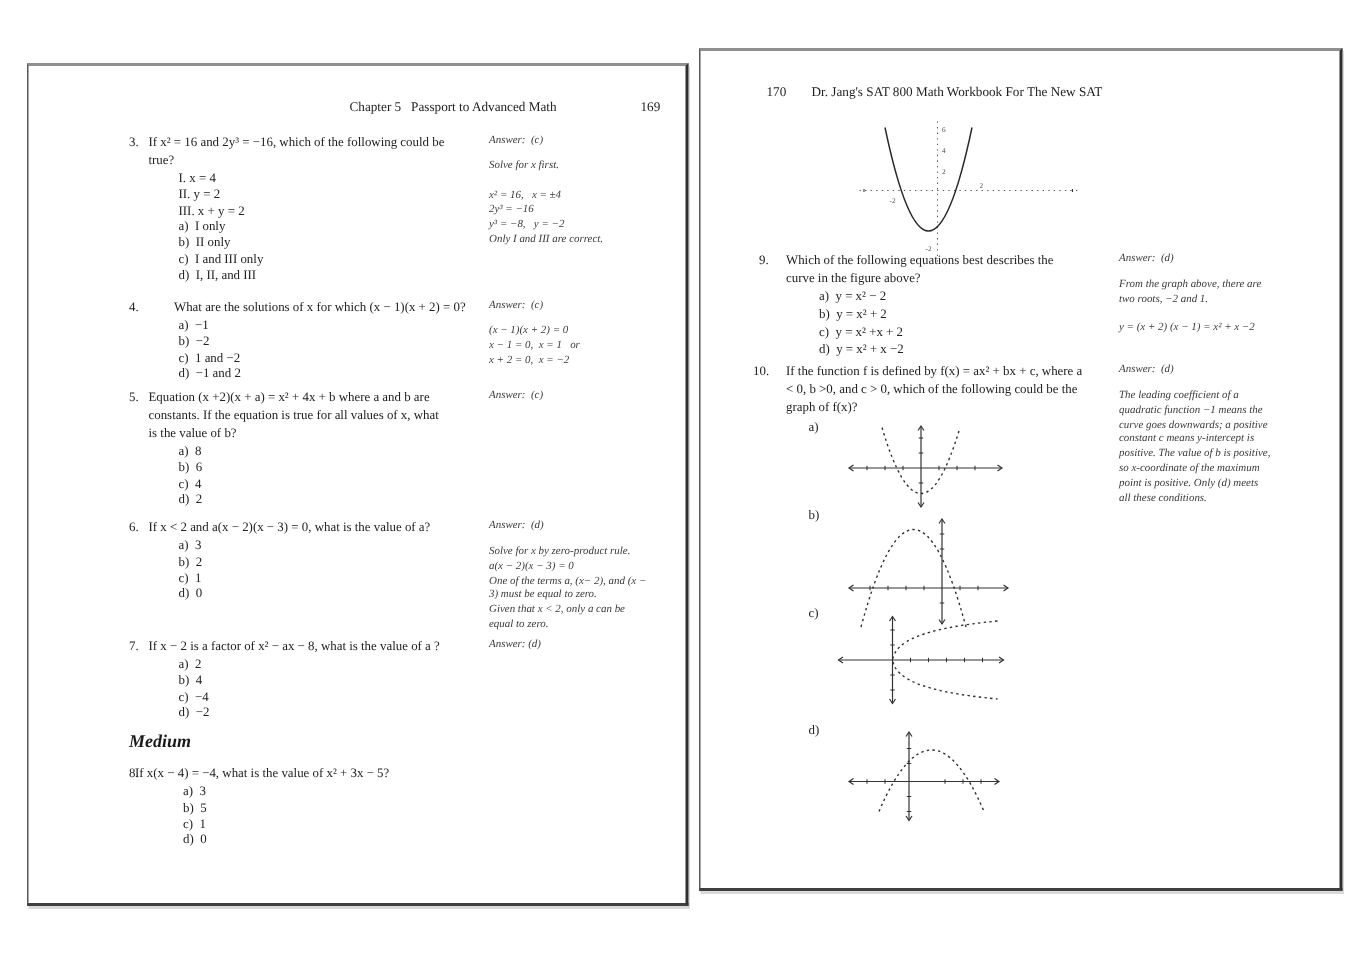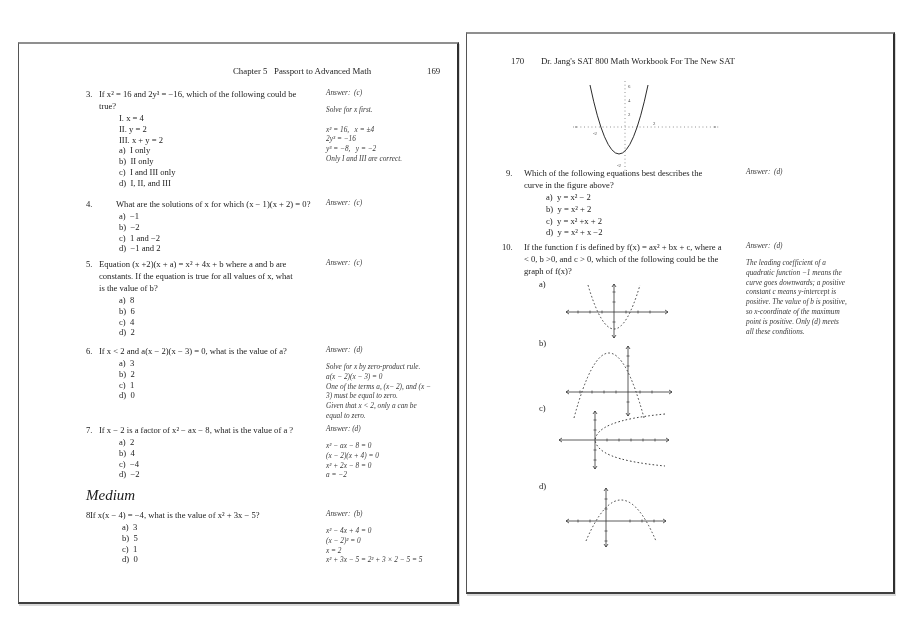--- a/index.html
+++ b/index.html
@@ -19,21 +19,21 @@
   #page-right{left:466px;top:32px;width:426px;height:558px}
   .hdr{position:absolute;font-size:8.8px;white-space:pre;color:#1e1e1e}
   .q{position:absolute}
   .qnum{position:absolute;left:0;top:0;font-size:8.6px;line-height:12px}
   .qstem{position:absolute;top:0;font-size:8.6px;line-height:12px;white-space:pre-wrap}
   .choices{position:absolute;font-size:8.6px;line-height:10.8px;white-space:pre-wrap}
   .choices.wide{line-height:11.8px}
   .ans{position:absolute;font-style:italic;font-size:7.3px;color:#3a3a3a}
   .alabel{margin-bottom:8px;white-space:pre}
   .aexp{line-height:9.8px;white-space:pre-wrap}
-  .heading-medium{position:absolute;font-weight:normal;font-style:italic;font-size:15px;color:#1a1a1a}
+  .heading-medium{position:absolute;font-weight:bold;font-style:italic;font-size:12px;color:#1a1a1a}
   .glabel{position:absolute;font-size:8.6px}
   .fig{position:absolute}
   svg text{font-family:"Liberation Serif",serif;fill:#4a4a4a}
   .axis{stroke:#333;stroke-width:0.8;fill:none}
   .tick{stroke:#333;stroke-width:0.7}
   .curve{stroke:#2b2b2b;stroke-width:0.9;fill:none;stroke-dasharray:1.6 2.2}
   .curve-solid{stroke:#2b2b2b;stroke-width:1;fill:none}
   .dotline{stroke:#555;stroke-width:0.7;fill:none;stroke-dasharray:0.9 2.8}
 </style>
 </head>
@@ -69,20 +69,23 @@
   <div class="q" style="left:67px;top:154px;width:252px">
     <div class="qnum">4.</div>
     <div class="qstem" style="left:30px;width:238px">What are the solutions of x for which (x − 1)(x + 2) = 0?</div>
     <div class="choices" style="left:33px;top:13px">a)  −1
 b)  −2
 c)  1 and −2
 d)  −1 and 2</div>
   </div>
   <div class="ans" style="left:307px;top:154px;width:132px">
     <div class="alabel">Answer:  (c)</div>
+    <div class="aexp">(x − 1)(x + 2) = 0
+x − 1 = 0,  x = 1   or
+x + 2 = 0,  x = −2</div>
   </div>
 
   <div class="q" style="left:67px;top:214px;width:252px">
     <div class="qnum">5.</div>
     <div class="qstem" style="left:13px;width:240px">Equation (x +2)(x + a) = x² + 4x + b where a and b are
 constants. If the equation is true for all values of x, what
 is the value of b?</div>
     <div class="choices" style="left:33px;top:37px">a)  8
 b)  6
 c)  4
@@ -113,42 +116,31 @@
   <div class="q" style="left:67px;top:380px;width:252px">
     <div class="qnum">7.</div>
     <div class="qstem" style="left:13px;width:238px">If x − 2 is a factor of x² − ax − 8, what is the value of a ?</div>
     <div class="choices" style="left:33px;top:13px">a)  2
 b)  4
 c)  −4
 d)  −2</div>
   </div>
   <div class="ans" style="left:307px;top:380px;width:132px">
     <div class="alabel">Answer: (d)</div>
-    <div class="aexp">x² − ax − 8 = 0
-(x − 2)(x + 4) = 0
-x² + 2x − 8 = 0
-a = −2</div>
   </div>
 
   <div class="heading-medium" style="left:67px;top:443px">Medium</div>
 
   <div class="q" style="left:67px;top:465px;width:252px">
     <div class="qnum">8.</div>
     <div class="qstem" style="left:4px;width:236px">If x(x − 4) = −4, what is the value of x² + 3x − 5?</div>
     <div class="choices" style="left:36px;top:13px">a)  3
 b)  5
 c)  1
 d)  0</div>
-  </div>
-  <div class="ans" style="left:307px;top:465px;width:132px">
-    <div class="alabel">Answer:  (b)</div>
-    <div class="aexp">x² − 4x + 4 = 0
-(x − 2)² = 0
-x = 2
-x² + 3x − 5 = 2² + 3 × 2 − 5 = 5</div>
   </div>
 </div>
 
 <div class="page" id="page-right">
 
   <div class="hdr" style="left:44px;top:22px">170</div>
   <div class="hdr" style="left:74px;top:22px">Dr. Jang's SAT 800 Math Workbook For The New SAT</div>
 
   <div class="fig" style="left:100px;top:43px">
     <svg width="170" height="106" viewBox="0 0 170 106">
@@ -170,20 +162,24 @@
     <div class="qnum">9.</div>
     <div class="qstem" style="left:18px;width:232px">Which of the following equations best describes the
 curve in the figure above?</div>
     <div class="choices wide" style="left:40px;top:25px">a)  y = x² − 2
 b)  y = x² + 2
 c)  y = x² +x + 2
 d)  y = x² + x −2</div>
   </div>
   <div class="ans" style="left:279px;top:133px;width:142px">
     <div class="alabel">Answer:  (d)</div>
+    <div class="aexp">From the graph above, there are
+two roots, −2 and 1.
+
+y = (x + 2) (x − 1) = x² + x −2</div>
   </div>
 
   <div class="q" style="left:35px;top:207px;width:254px">
     <div class="qnum">10.</div>
     <div class="qstem" style="left:22px;width:232px">If the function f is defined by f(x) = ax² + bx + c, where a
 &lt; 0, b &gt;0, and c &gt; 0, which of the following could be the
 graph of f(x)?</div>
   </div>
   <div class="ans" style="left:279px;top:207px;width:142px">
     <div class="alabel">Answer:  (d)</div>

